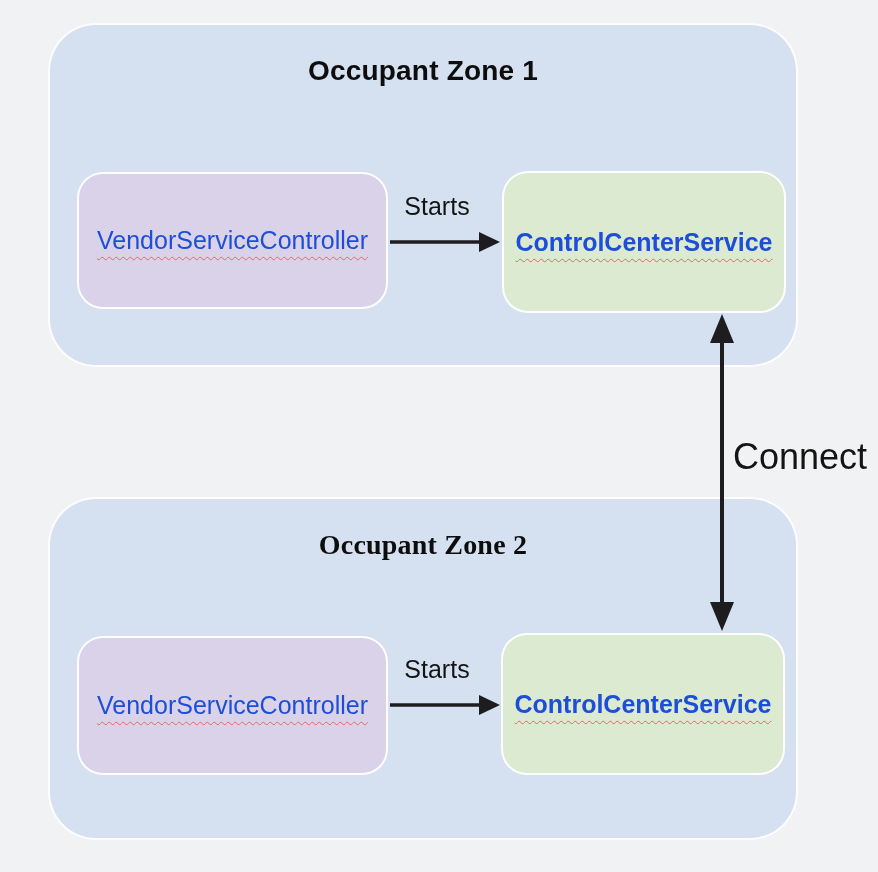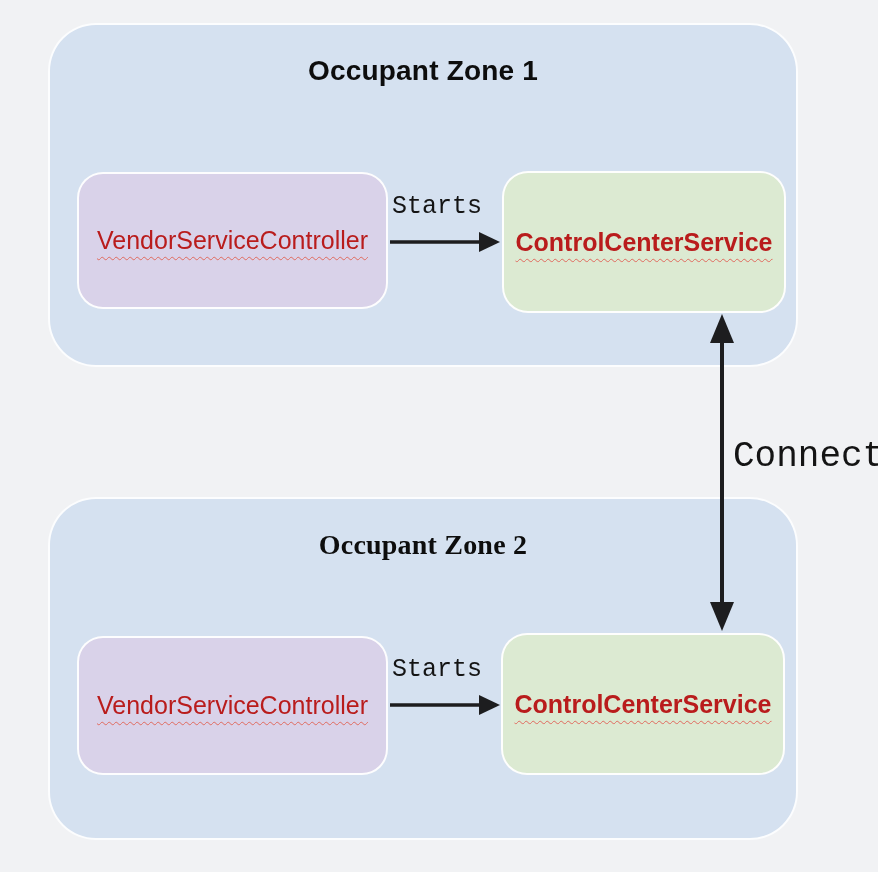--- a/index.html
+++ b/index.html
@@ -34,41 +34,40 @@
     font-size:28px;
     font-weight:bold;
     color:#0d0d0d;
     letter-spacing:.2px;
   }
   .node{
     position:absolute;box-sizing:border-box;
     border:2px solid rgba(255,255,255,0.95);
     border-radius:26px;
     display:flex;align-items:center;justify-content:center;
-    font-size:25px;color:#b91c1c;
+    font-size:25px;color:#1d4ed8;
   }
   .node-vendor{background:var(--vendor-fill);}
   .node-control{background:var(--control-fill);font-weight:bold;}
   .vendor-1{left:77px;top:172px;width:311px;height:137px;}
   .control-1{left:502px;top:171px;width:284px;height:142px;}
   .vendor-2{left:77px;top:636px;width:311px;height:139px;}
   .control-2{left:501px;top:633px;width:284px;height:142px;}
   .node-label{
     text-decoration-line:underline;
     text-decoration-style:wavy;
     text-decoration-color:var(--spellcheck-underline);
     text-decoration-thickness:1px;
     text-underline-offset:7px;
     white-space:nowrap;
   }
   .edge-label{
     position:absolute;
     font-size:25px;color:#141414;
     white-space:nowrap;
-    font-family:Liberation Mono, monospace;
   }
   .starts-label-1{left:377px;top:192px;width:120px;text-align:center;}
   .starts-label-2{left:377px;top:655px;width:120px;text-align:center;}
   .connect-label{left:733px;top:436px;font-size:36px;}
   .arrows{position:absolute;inset:0;pointer-events:none;}
 </style>
 </head>
 <body>
 
 <div class="canvas">

